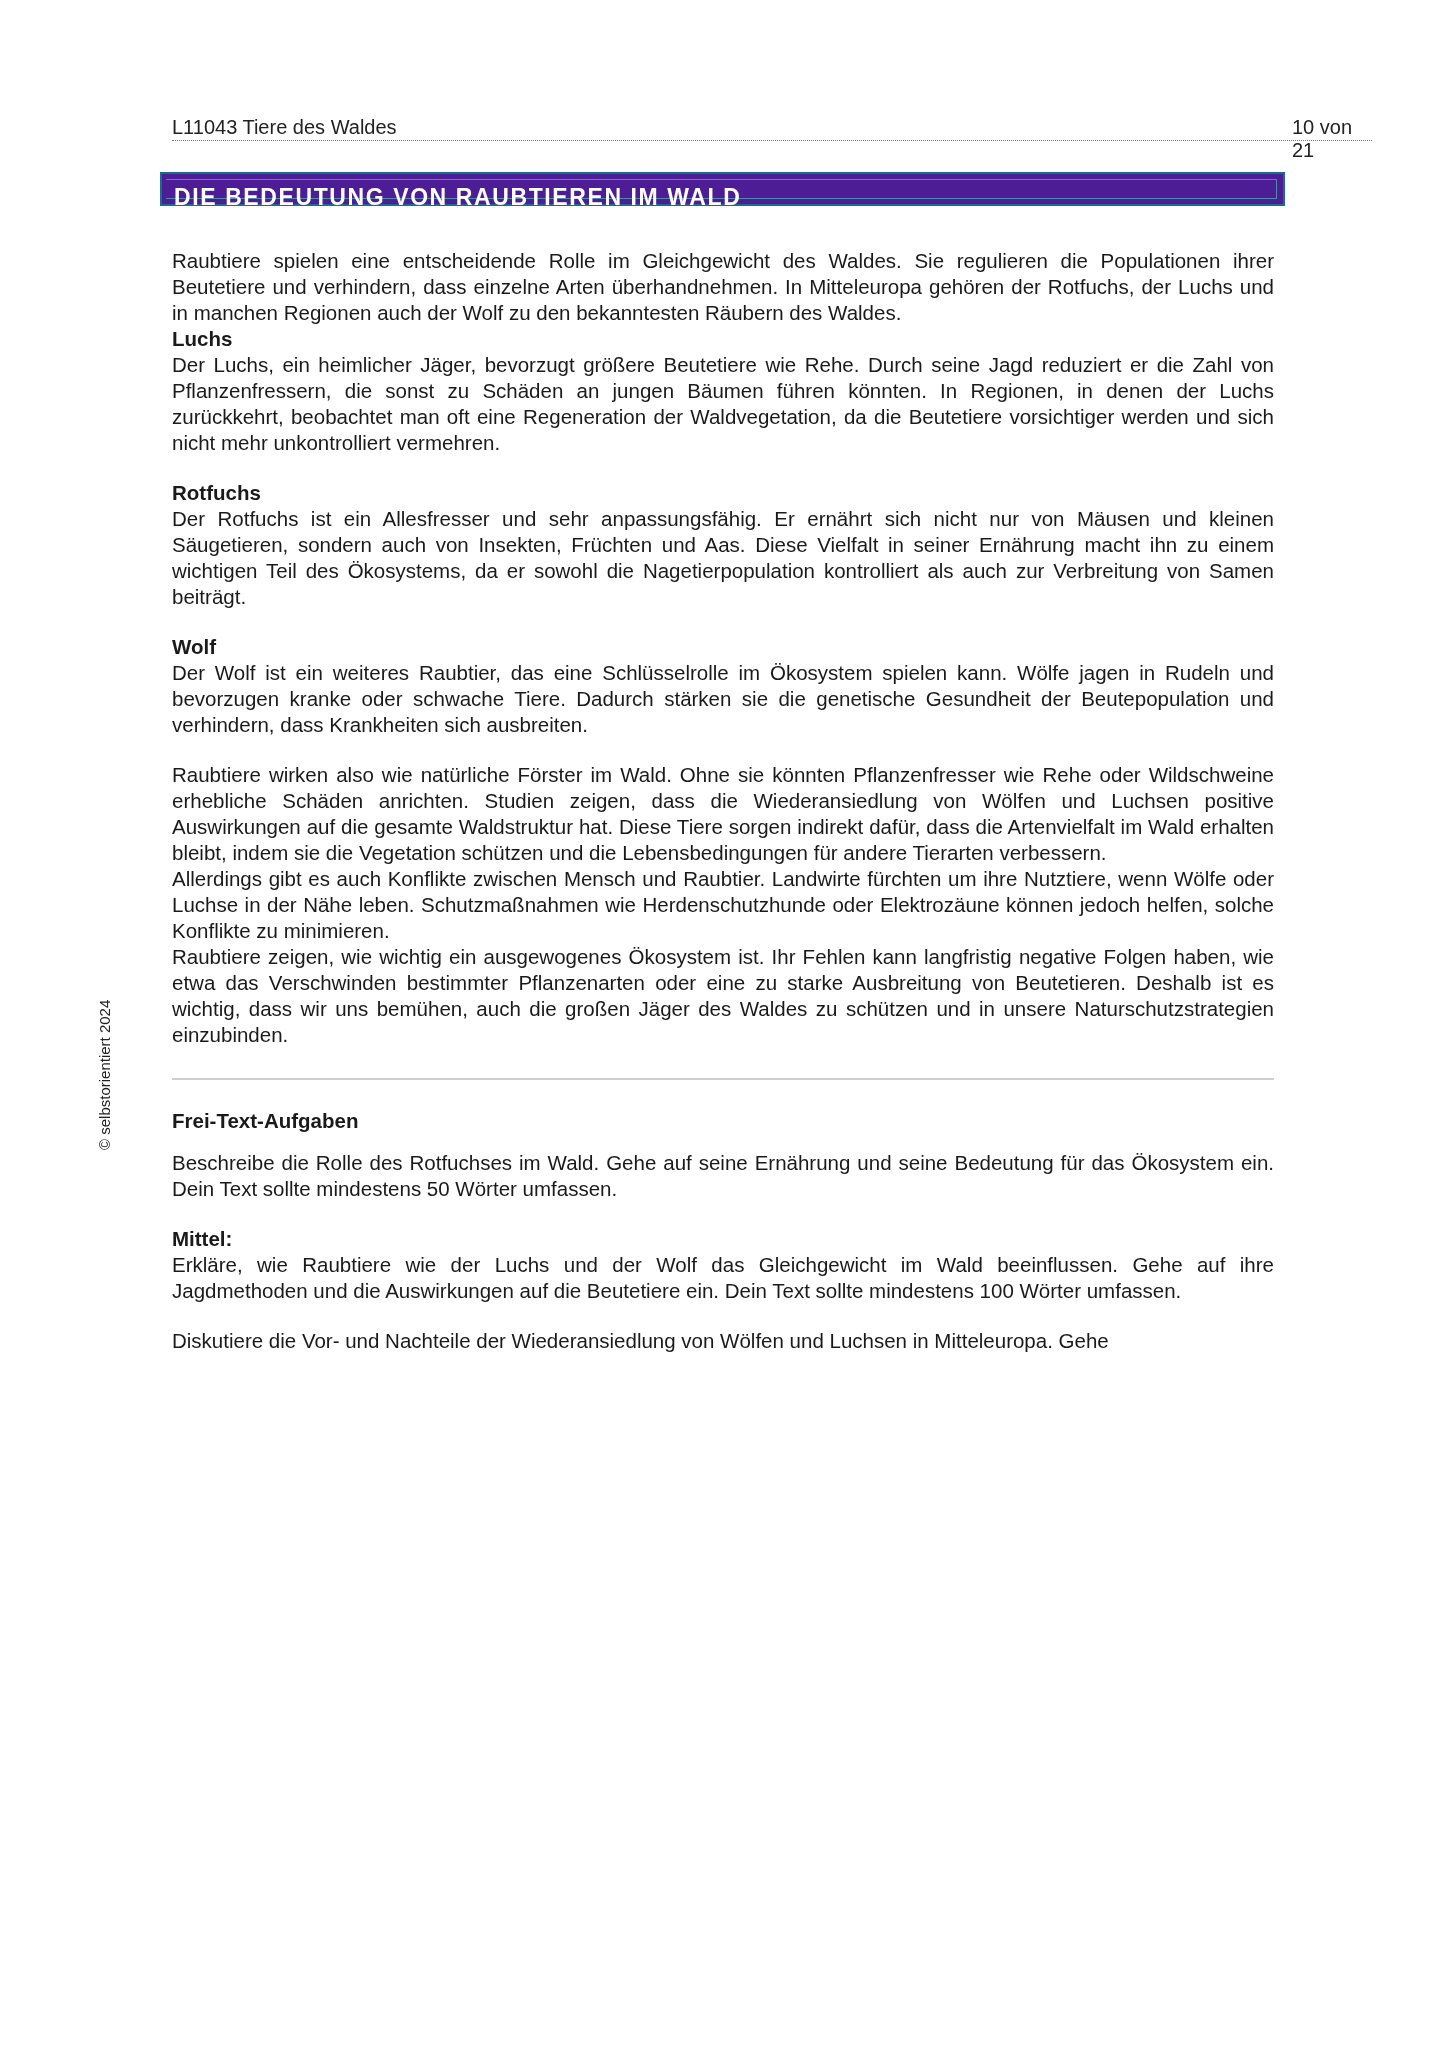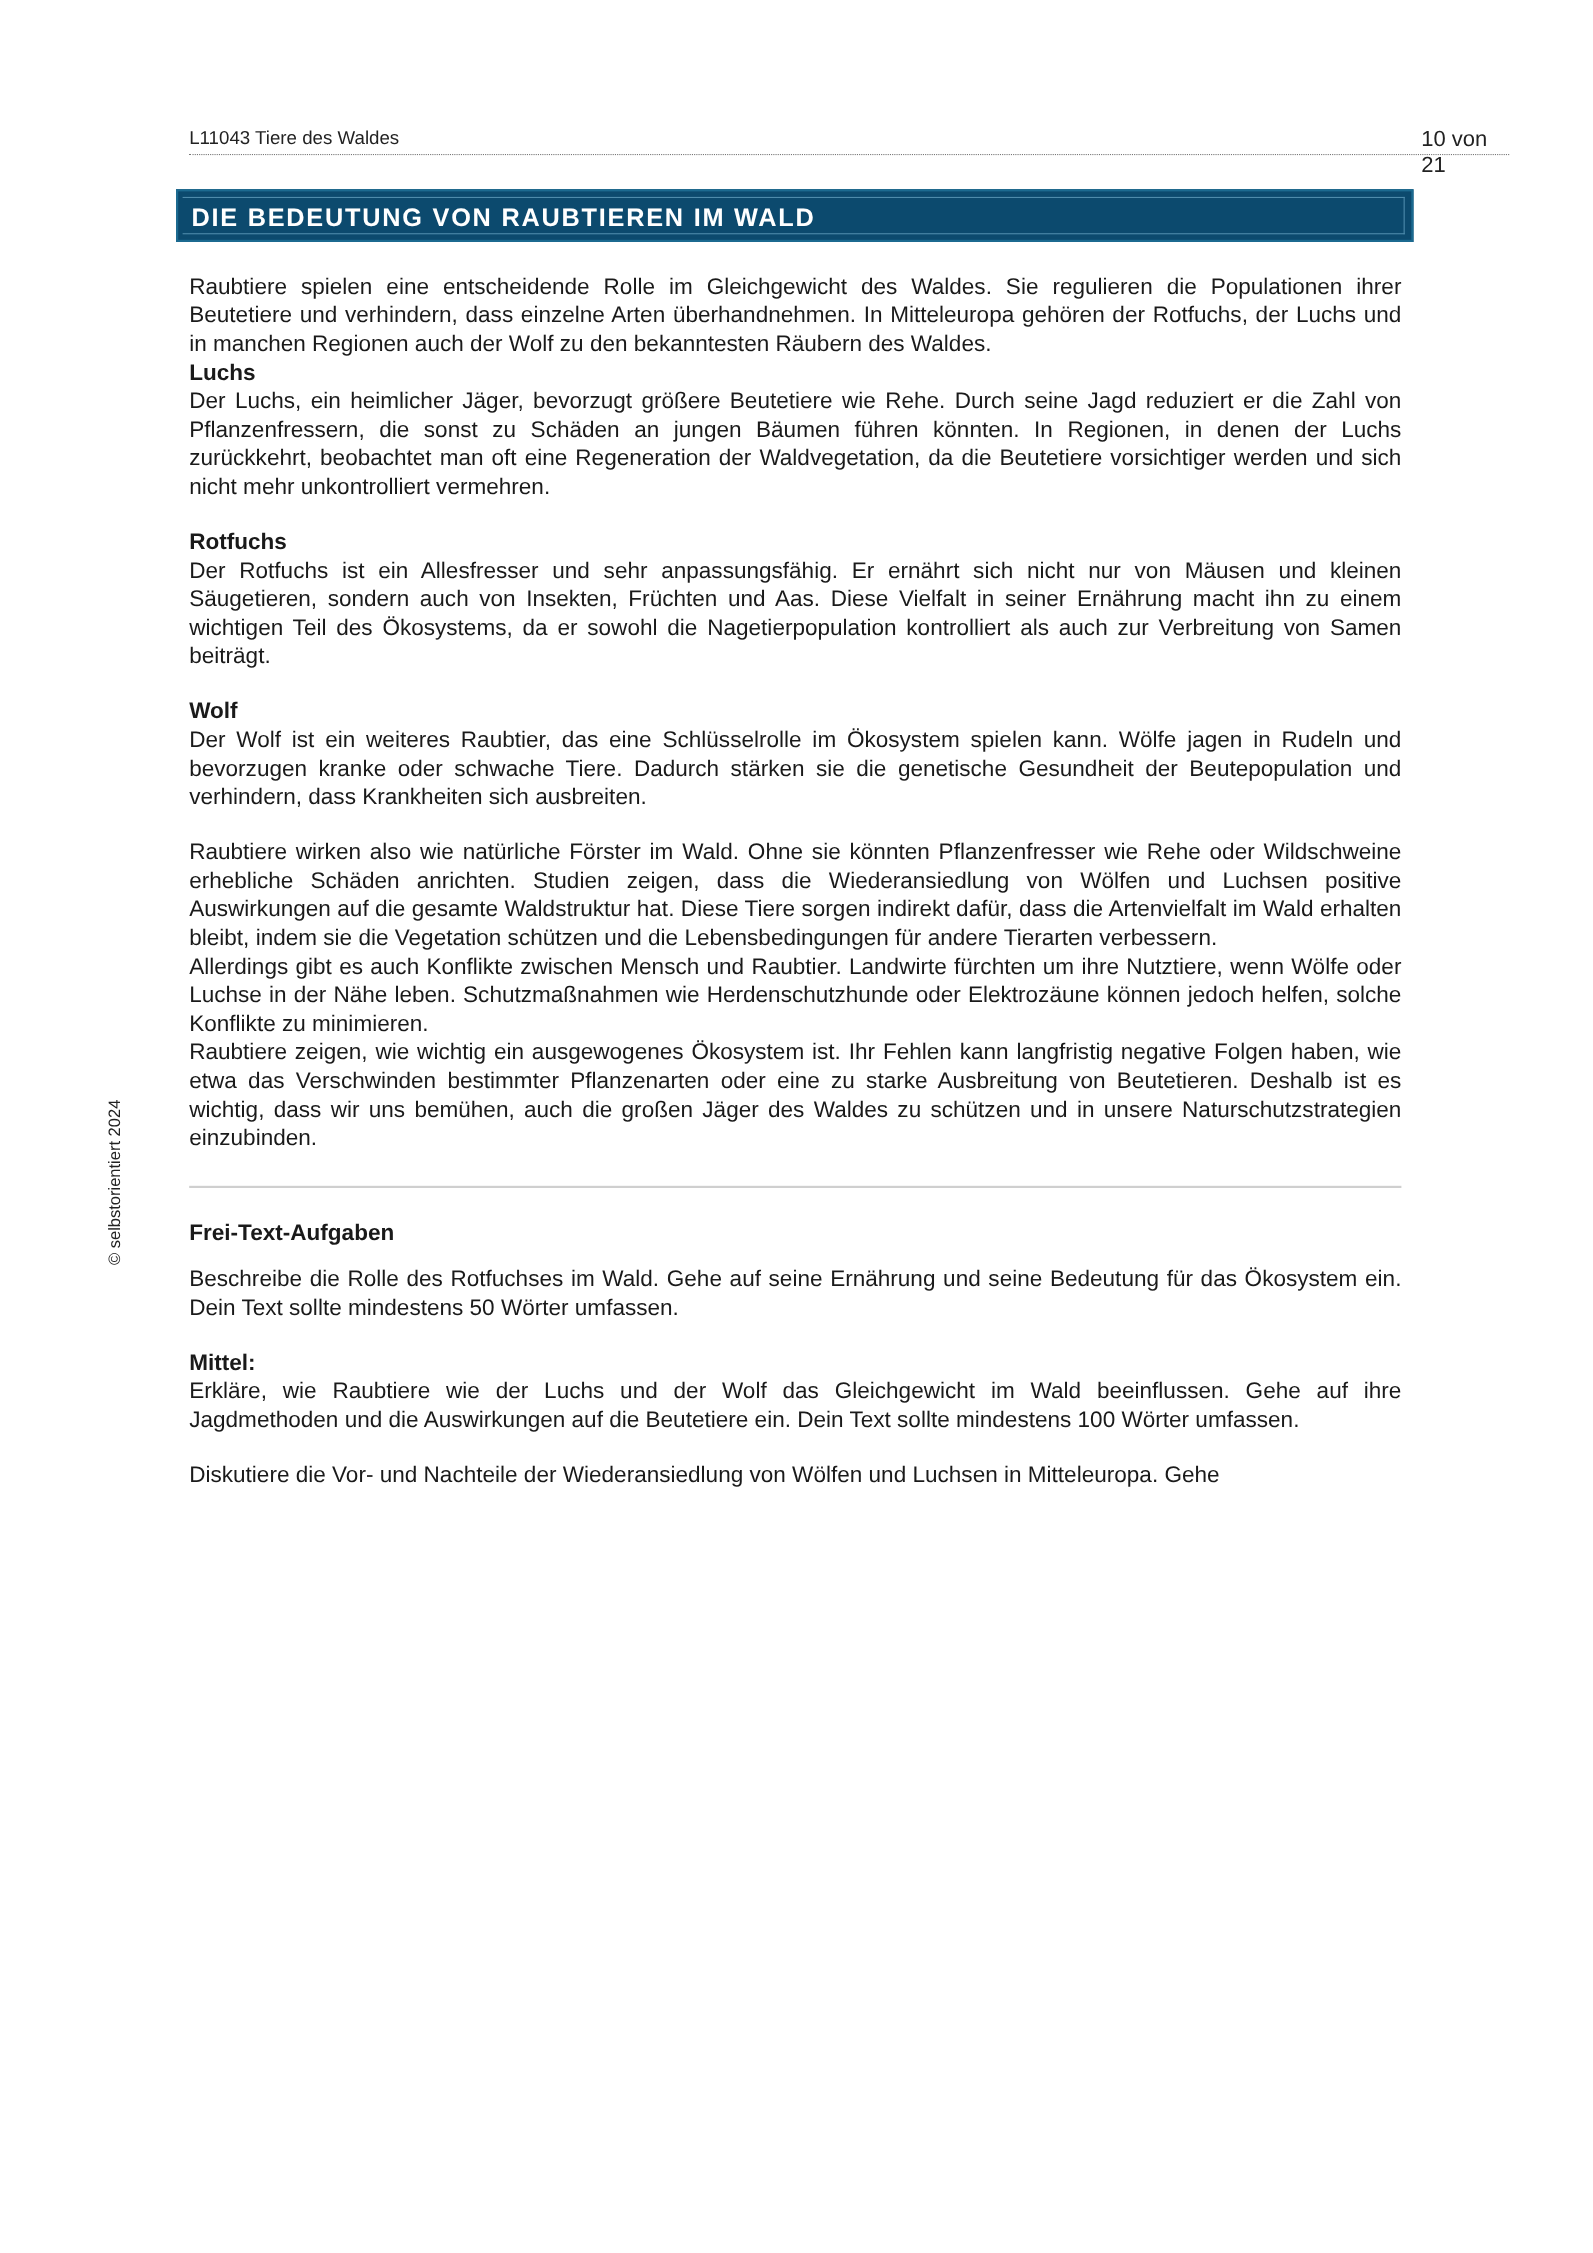--- a/index.html
+++ b/index.html
@@ -1,25 +1,25 @@
 <!DOCTYPE html>
 <html><head>
 <meta charset="utf-8">
 <style>
   html, body { margin: 0; padding: 0; background: #ffffff; }
   body { width: 1448px; height: 2048px; position: relative; overflow: hidden;
          font-family: "Liberation Sans", sans-serif; color: #1a1a1a; }
   .page-header { position: absolute; left: 172px; top: 116px; width: 1200px; height: 24px;
                  border-bottom: 1px dotted #777; }
-  .page-header .doc-title { position: absolute; left: 0; top: 0; font-size: 17px; color: #222; text-align: right; }
+  .page-header .doc-title { position: absolute; left: 0; top: 0; font-size: 20px; color: #222; text-align: right; }
   .page-header .page-num { position: absolute; left: 1120px; top: 0; font-size: 20px; color: #222; }
   .side-copyright { position: absolute; left: 96px; top: 1150px; transform-origin: left top;
                     transform: rotate(-90deg); font-size: 15px; color: #222; white-space: nowrap; }
-  .section-title { position: absolute; left: 160px; top: 172px; width: 1125px; height: 48px;
-                   background: #0c4a6e; box-sizing: border-box; border: 2px solid #1c6a90; }
+  .section-title { position: absolute; left: 160px; top: 172px; width: 1125px; height: 34px;
+                   background: #4c1d95; box-sizing: border-box; border: 2px solid #1c6a90; }
   .section-title .inner { position: absolute; left: 4px; right: 6px; top: 5px; bottom: 5px;
                    border-top: 1px solid #4e8bab; border-bottom: 1px solid #4e8bab;
                    border-right: 1px solid #4e8bab; }
   .section-title .title-text { position: absolute; left: 12px; top: 10px; font-size: 23px; font-weight: bold;
                    color: #ffffff; letter-spacing: 1.6px; }
   .content { position: absolute; left: 172px; top: 248px; width: 1102px; font-size: 20.5px; line-height: 26px; }
   .content p { margin: 0; text-align: justify; }
   .block { margin-bottom: 24px; }
   .sub-head { font-weight: bold; }
   .divider { border: none; border-top: 2px solid #cfcfcf; margin: 30px 0 28px 0; }

